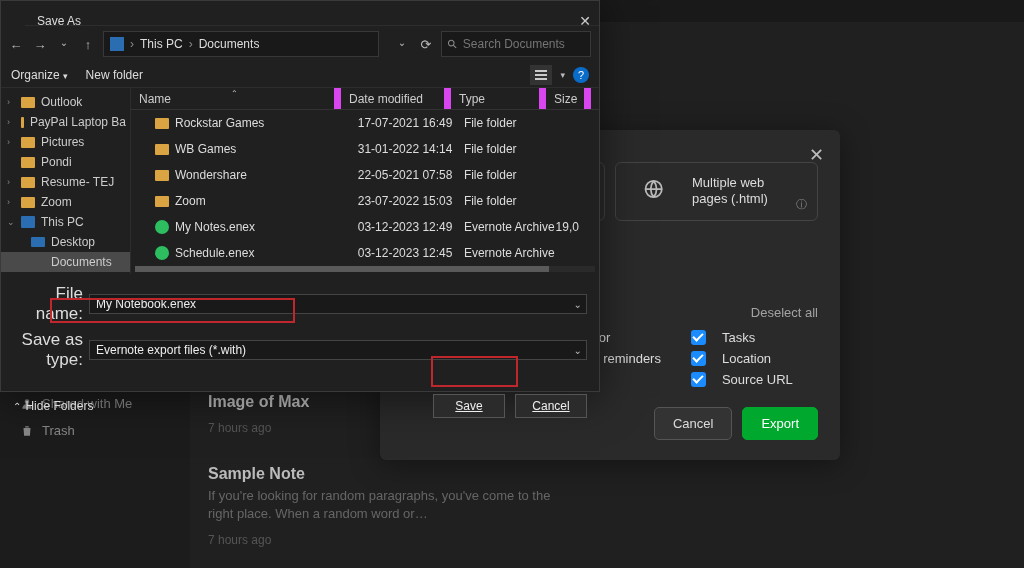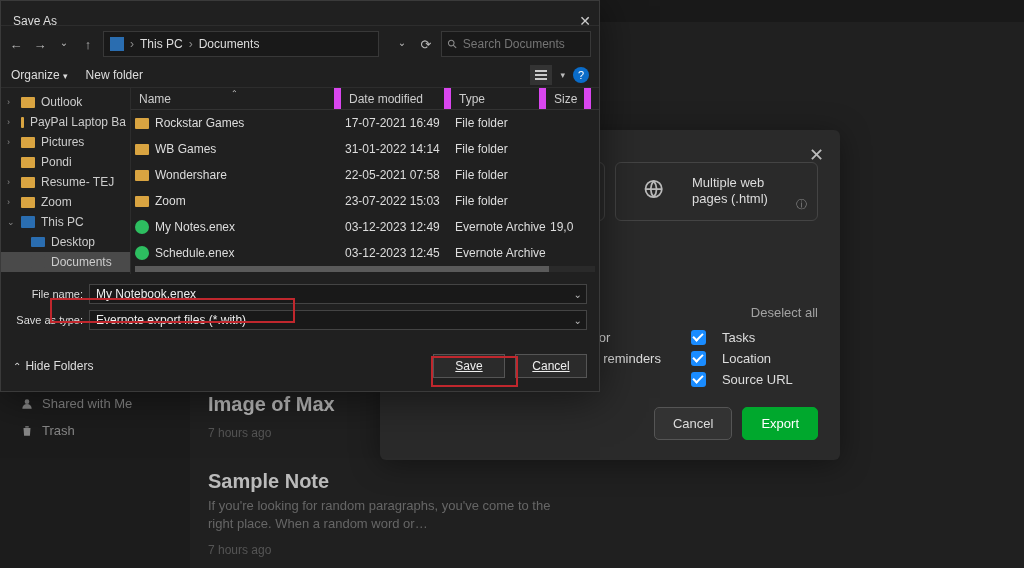--- a/index.html
+++ b/index.html
@@ -8,21 +8,21 @@
 
 .evernote-app { position: absolute; inset: 0; background: #191919; }
 .titlebar { height: 22px; display: flex; align-items: center; padding: 0 6px; gap: 6px; color: #aaa; font-size: 12px; }
 .titlebar .dot { width: 10px; height: 10px; border-radius: 50%; background: #2dbe60; }
 .ev-body { position: absolute; top: 22px; bottom: 0; left: 0; right: 0; display: flex; }
 .ev-side { width: 190px; background: #1c1c1c; padding: 8px 0; }
 .ev-side-item { color: #888; padding: 6px 20px; font-size: 13px; display: flex; align-items: center; gap: 8px; }
 .ev-side-item svg { width: 14px; height: 14px; fill: #888; }
 .ev-center { flex: 1; background: #202020; padding: 20px 18px; }
 .ev-note { margin-bottom: 30px; color: #777; }
-.ev-note-title { font-size: 20px; font-weight: 600; color: #bbb; margin-bottom: 4px; }
+.ev-note-title { font-size: 16px; font-weight: 600; color: #bbb; margin-bottom: 4px; }
 .ev-note-snip { font-size: 13px; color: #666; line-height: 1.4; max-width: 350px; }
 .ev-time { color: #555; font-size: 12px; margin-top: 10px; }
 
 
 .export-dialog { position: absolute; top: 130px; left: 380px; width: 460px; background: #2a2a2a; border-radius: 6px; padding: 16px 22px 20px; box-shadow: 0 4px 30px rgba(0,0,0,.4); }
 .export-close { position: absolute; top: 14px; right: 16px; color: #bbb; font-size: 18px; cursor: pointer; }
 .ex-cards { display: flex; gap: 10px; margin: 16px 0 18px; }
 .ex-card { flex: 1; border: 1px solid #444; border-radius: 6px; padding: 12px 26px; display: flex; gap: 22px; align-items: flex-start; position: relative; }
 .ex-card .ci { width: 28px; height: 28px; }
 .ex-card .cl { color: #ddd; font-size: 13px; line-height: 1.25; }
@@ -36,21 +36,21 @@
 .ex-check { display: flex; align-items: center; gap: 16px; color: #ddd; font-size: 13px; }
 .ex-check .cb { width: 15px; height: 15px; border-radius: 3px; background: #1a8cff; display: flex; align-items: center; justify-content: center; border: none; }
 .ex-check.grey .cb { background: #555; }
 .ex-check .cb::after { content: ""; width: 4px; height: 8px; border: solid #fff; border-width: 0 2px 2px 0; transform: rotate(45deg); margin-bottom: 2px; }
 .ex-btns { display: flex; justify-content: flex-end; gap: 10px; }
 .ex-btn { padding: 8px 18px; border-radius: 5px; font-size: 13px; cursor: pointer; border: 1px solid #555; background: #333; color: #ddd; }
 .ex-btn.export { background: #00a82d; border-color: #00a82d; color: #fff; }
 
 
 .saveas { position: absolute; top: 0; left: 0; width: 600px; height: 392px; background: #202020; border: 1px solid #3a3a3a; box-shadow: 0 6px 40px rgba(0,0,0,.5); }
-.sa-title { height: 25px; display: flex; align-items: center; justify-content: space-between; padding: 16px 8px 0 12px; font-size: 12px; color: #ddd; border-bottom: 1px solid #2d2d2d; }
+.sa-title { height: 25px; display: flex; align-items: center; justify-content: space-between; padding: 16px 8px 0 12px; font-size: 12px; color: #ddd; border-bottom: 1px solid #2d2d2d; margin-left: 24px; }
 .sa-title .x { color: #ccc; font-size: 14px; cursor: pointer; }
 .sa-nav { height: 36px; display: flex; align-items: center; padding: 0 8px; gap: 8px; }
 .na-arrows { display: flex; gap: 10px; color: #bbb; }
 .na-arrows span { cursor: pointer; width: 14px; text-align: center; }
 .addr { flex: 1; height: 26px; background: #191919; border: 1px solid #383838; display: flex; align-items: center; padding: 0 6px; gap: 6px; color: #ddd; font-size: 12px; }
 .addr .pc-icon { width: 14px; height: 14px; background: #2a6db0; }
 .addr .sep { color: #888; }
 .addr-refresh { display: flex; gap: 10px; margin-left: 8px; color: #bbb; }
 .addr-refresh span { cursor: pointer; width: 14px; text-align: center; }
 .sa-search { width: 150px; height: 26px; background: #191919; border: 1px solid #383838; display: flex; align-items: center; padding: 0 6px; gap: 6px; color: #888; font-size: 12px; }
@@ -73,27 +73,27 @@
 .fico.doc { background: #4a4a4a; height: 12px; }
 .sa-list { flex: 1; overflow: hidden; font-size: 12px; position: relative; }
 .list-head { display: flex; color: #ccc; border-bottom: 1px solid #333; height: 22px; align-items: center; position: relative; }
 .lh { padding: 0 8px; border-right: 7px solid #d946ef; height: 100%; display: flex; align-items: center; }
 .list-head .sort-ind { position: absolute; left: 100px; top: 1px; color: #ccc; font-size: 8px; }
 .c-name { width: 210px; }
 .c-date { width: 110px; }
 .c-type { width: 95px; }
 .c-size { width: 45px; }
 .list-row { display: flex; align-items: center; height: 26px; padding-left: 4px; color: #ddd; cursor: pointer; }
-.list-row .c-name { display: flex; align-items: center; gap: 6px; }
+.list-row .c-name { display: flex; align-items: center; gap: 6px; margin-left: 20px; }
 .eico { width: 14px; height: 14px; border-radius: 50%; background: #2dbe60; display: inline-block; }
 .sa-scroll { position: absolute; left: 4px; right: 4px; bottom: 2px; height: 6px; background: #2a2a2a; }
 .sa-scroll .thumb { height: 100%; background: #5a5a5a; width: 90%; }
 .sa-inputs { padding: 10px 12px; }
 .sa-row { display: flex; align-items: center; gap: 6px; margin-bottom: 6px; }
-.sa-row label { width: 70px; text-align: right; font-size: 11px; color: #ddd; }
+.sa-row label { width: 70px; text-align: right; font-size: 17px; color: #ddd; }
 .sa-field { flex: 1; height: 20px; background: #191919; border: 1px solid #444; color: #eee; font-size: 12px; padding: 0 6px; display: flex; align-items: center; position: relative; }
 .sa-field .dd { position: absolute; right: 4px; color: #bbb; font-size: 10px; }
 .sa-bottom { display: flex; align-items: center; padding: 8px 12px 10px; }
 .hide-folders { color: #ddd; font-size: 12px; cursor: pointer; display: flex; align-items: center; gap: 4px; }
 .hide-folders .chev { font-size: 10px; }
 .sa-actions { margin-left: auto; display: flex; gap: 10px; }
 .sa-btn { width: 72px; height: 24px; background: #2b2b2b; border: 1px solid #555; color: #eee; font-size: 12px; display: flex; align-items: center; justify-content: center; cursor: pointer; text-decoration: underline; }
 
 
 .hl { position: absolute; border: 2px solid #c0272d; pointer-events: none; }

